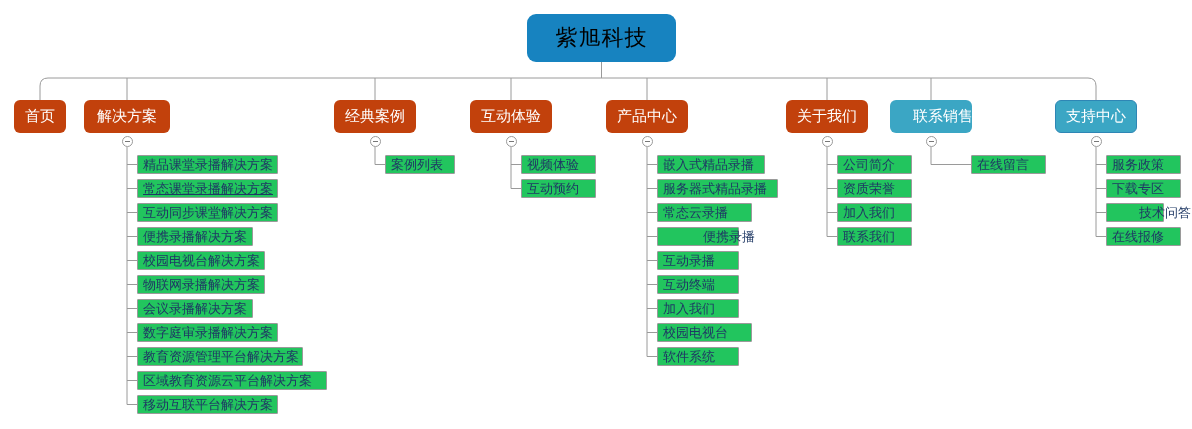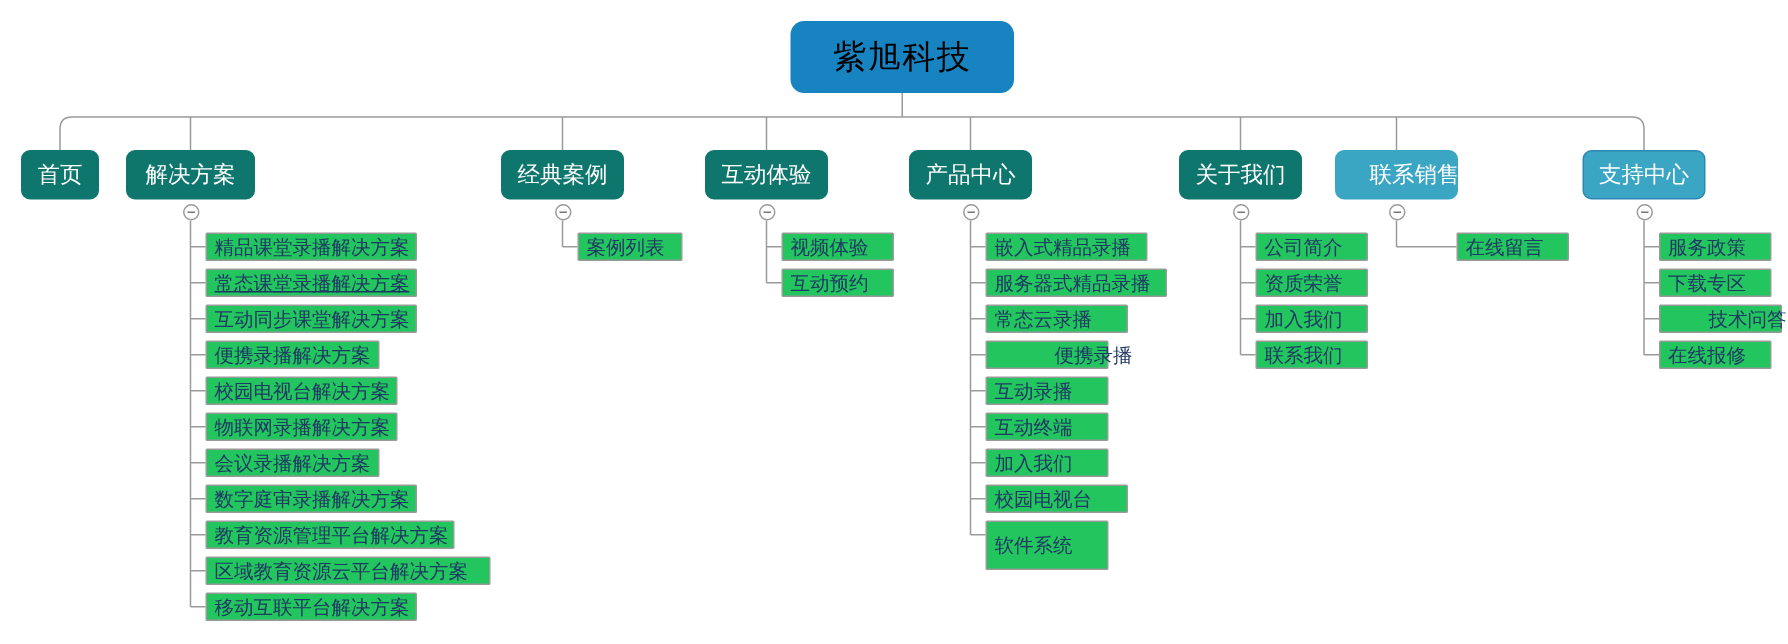--- a/index.html
+++ b/index.html
@@ -42,21 +42,21 @@
     border-radius: 9px;
     font-size: 22px;
     letter-spacing: 1px;
     height: 48px;
   }
   .node.lvl2 {
     color: #ffffff;
     border-radius: 6px;
     font-size: 15px;
     height: 33px;
-    background: #0f766e;
+    background: #c2410c;
   }
   .node.lvl2.teal {
     background: #3BA6C4;
   }
   .node.lvl2.teal-b {
     background: #3BA6C4;
     border: 1px solid #2E86B5;
   }
   .node.leaf {
     background: #22c55e;
@@ -171,30 +171,30 @@
       <div class="node lvl2" style="left: 606px; top: 100px; width: 82px; height: 33px;">产品中心</div>
       <div class="toggle" style="left: 641.5px; top: 136px;"></div>
       <div class="node leaf" style="left: 657px; top: 155px; width: 108px; height: 19px;">嵌入式精品录播</div>
       <div class="node leaf" style="left: 657px; top: 179px; width: 121px; height: 19px;">服务器式精品录播</div>
       <div class="node leaf" style="left: 657px; top: 203px; width: 95px; height: 19px;">常态云录播</div>
       <div class="node leaf" style="left: 657px; top: 227px; width: 82px; height: 19px; padding-left: 45px;">便携录播</div>
       <div class="node leaf" style="left: 657px; top: 251px; width: 82px; height: 19px;">互动录播</div>
       <div class="node leaf" style="left: 657px; top: 275px; width: 82px; height: 19px;">互动终端</div>
       <div class="node leaf" style="left: 657px; top: 299px; width: 82px; height: 19px;">加入我们</div>
       <div class="node leaf" style="left: 657px; top: 323px; width: 95px; height: 19px;">校园电视台</div>
-      <div class="node leaf" style="left: 657px; top: 347px; width: 82px; height: 33px; font-family: Liberation Serif, serif;">软件系统</div>
+      <div class="node leaf" style="left: 657px; top: 347px; width: 82px; height: 19px; font-family: Liberation Serif, serif;">软件系统</div>
       <div class="node lvl2" style="left: 786px; top: 100px; width: 82px; height: 33px;">关于我们</div>
       <div class="toggle" style="left: 821.5px; top: 136px;"></div>
       <div class="node leaf" style="left: 837px; top: 155px; width: 75px; height: 19px;">公司简介</div>
       <div class="node leaf" style="left: 837px; top: 179px; width: 75px; height: 19px;">资质荣誉</div>
       <div class="node leaf" style="left: 837px; top: 203px; width: 75px; height: 19px;">加入我们</div>
       <div class="node leaf" style="left: 837px; top: 227px; width: 75px; height: 19px;">联系我们</div>
       <div class="node lvl2 teal" style="left: 890px; top: 100px; width: 82px; height: 33px; padding-left: 24px;">联系销售</div>
       <div class="toggle" style="left: 925.5px; top: 136px;"></div>
       <div class="node leaf" style="left: 971px; top: 155px; width: 75px; height: 19px;">在线留言</div>
       <div class="node lvl2 teal-b" style="left: 1055px; top: 100px; width: 82px; height: 33px;">支持中心</div>
       <div class="toggle" style="left: 1090.5px; top: 136px;"></div>
       <div class="node leaf" style="left: 1106px; top: 155px; width: 75px; height: 19px;">服务政策</div>
       <div class="node leaf" style="left: 1106px; top: 179px; width: 75px; height: 19px;">下载专区</div>
-      <div class="node leaf" style="left: 1106px; top: 203px; width: 82px; height: 19px; padding-left: 32px;">技术问答</div>
+      <div class="node leaf" style="left: 1106px; top: 203px; width: 58px; height: 19px; padding-left: 32px;">技术问答</div>
       <div class="node leaf" style="left: 1106px; top: 227px; width: 75px; height: 19px;">在线报修</div>
     </div>
 </div>
 
 </body></html>

